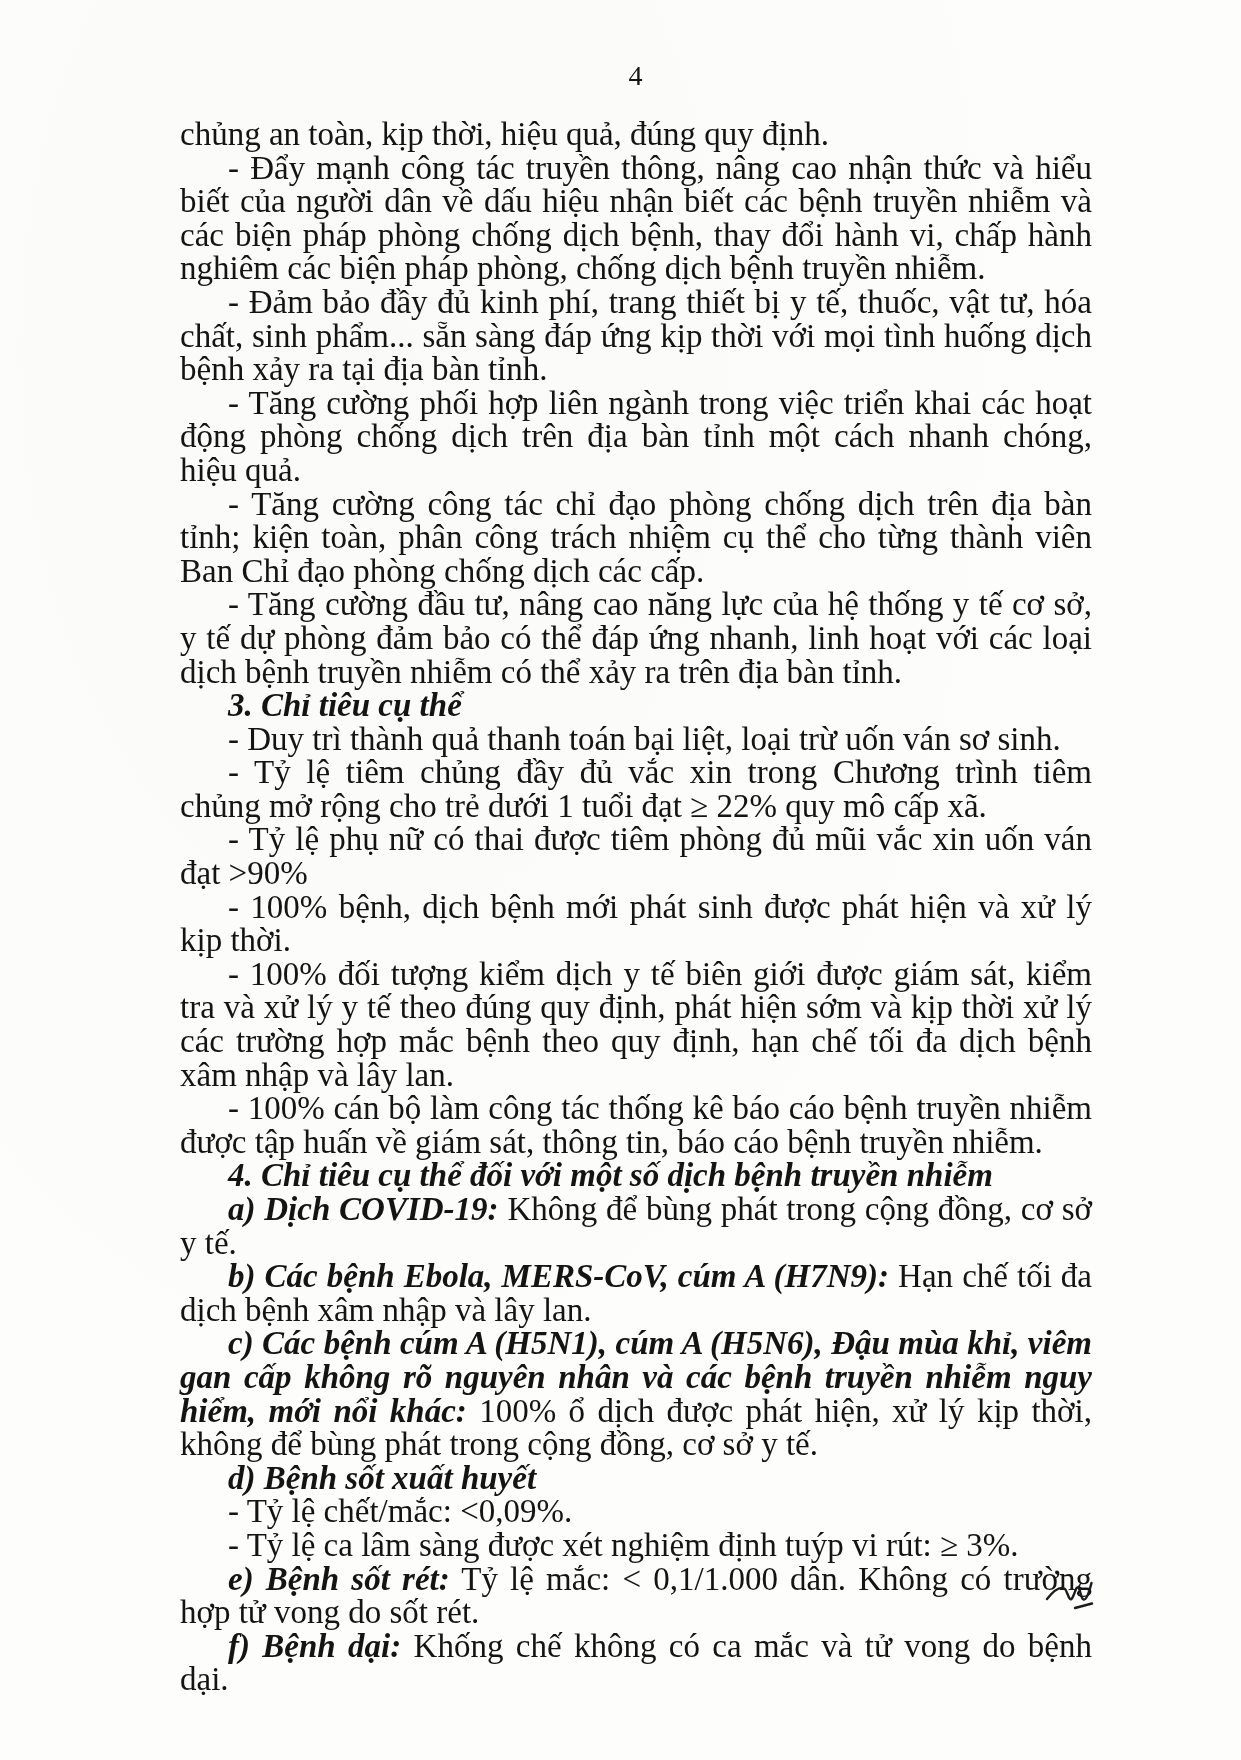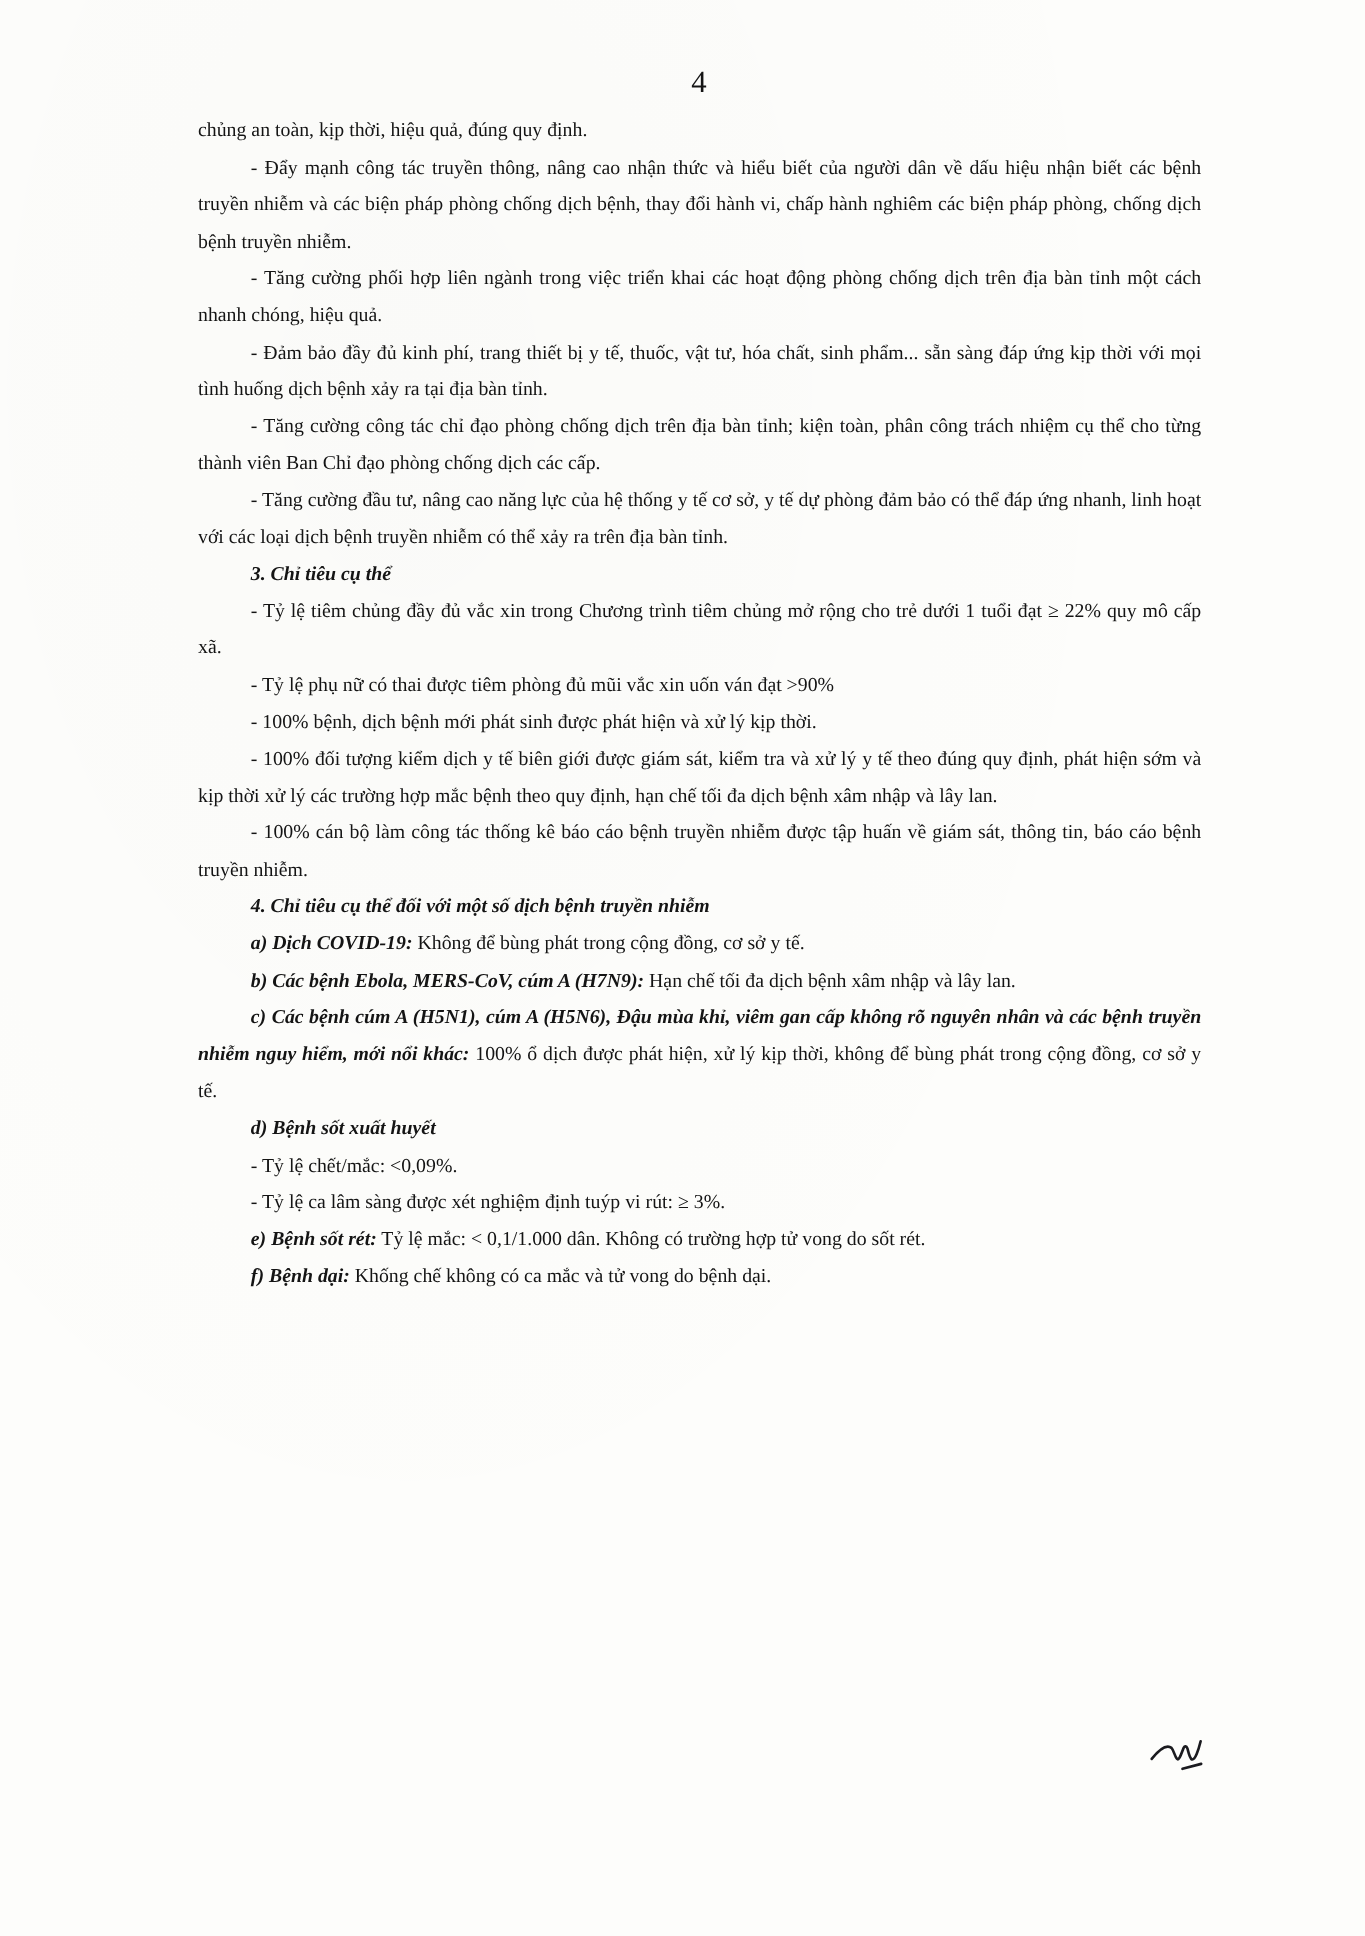--- a/index.html
+++ b/index.html
@@ -21,24 +21,24 @@
   }
   .page-number {
     margin-top: 60px;
     width: 912px;
     margin-left: 180px;
     text-align: center;
     font-size: 28px;
     letter-spacing: 1px;
   }
   .doc-body {
-    margin-top: 10px;
+    margin-top: 26px;
     margin-left: 180px;
     width: 912px;
-    font-size: 18px;
+    font-size: 33px;
     line-height: 33.6px;
     text-align: justify;
   }
   .doc-body p {
     margin: 0;
     padding: 0;
   }
   .doc-body p.indent { text-indent: 48px; }
   .doc-body p.heading { font-weight: bold; }
   .run-b { font-weight: bold; font-style: italic; }
@@ -58,25 +58,26 @@
 </head>
 <body>
 
 <div class="page">
 
   <div class="page-number">4</div>
 
   <div class="doc-body">
       <p class=""><span class="">chủng an toàn, kịp thời, hiệu quả, đúng quy định.</span></p>
       <p class=" indent"><span class="">- Đẩy mạnh công tác truyền thông, nâng cao nhận thức và hiểu biết của người dân về dấu hiệu nhận biết các bệnh truyền nhiễm và các biện pháp phòng chống dịch bệnh, thay đổi hành vi, chấp hành nghiêm các biện pháp phòng, chống dịch bệnh truyền nhiễm.</span></p>
+      <p class=" indent"><span class="">- Đảm bảo đầy đủ kinh phí, trang thiết bị y tế, thuốc, vật tư, hóa chất, sinh phẩm... sẵn sàng đáp ứng kịp thời với mọi tình huống dịch bệnh xảy ra tại địa bàn tỉnh.</span></p>
       <p class=" indent"><span class="">- Tăng cường phối hợp liên ngành trong việc triển khai các hoạt động phòng chống dịch trên địa bàn tỉnh một cách nhanh chóng, hiệu quả.</span></p>
-      <p class=" indent"><span class="">- Đảm bảo đầy đủ kinh phí, trang thiết bị y tế, thuốc, vật tư, hóa chất, sinh phẩm... sẵn sàng đáp ứng kịp thời với mọi tình huống dịch bệnh xảy ra tại địa bàn tỉnh.</span></p>
       <p class=" indent"><span class="">- Tăng cường công tác chỉ đạo phòng chống dịch trên địa bàn tỉnh; kiện toàn, phân công trách nhiệm cụ thể cho từng thành viên Ban Chỉ đạo phòng chống dịch các cấp.</span></p>
       <p class=" indent"><span class="">- Tăng cường đầu tư, nâng cao năng lực của hệ thống y tế cơ sở, y tế dự phòng đảm bảo có thể đáp ứng nhanh, linh hoạt với các loại dịch bệnh truyền nhiễm có thể xảy ra trên địa bàn tỉnh.</span></p>
       <p class="heading indent"><span class="run-b ">3. Chỉ tiêu cụ thể</span></p>
+      <p class=" indent"><span class="">- Duy trì thành quả thanh toán bại liệt, loại trừ uốn ván sơ sinh.</span></p>
       <p class=" indent"><span class="">- Tỷ lệ tiêm chủng đầy đủ vắc xin trong Chương trình tiêm chủng mở rộng cho trẻ dưới 1 tuổi đạt ≥ 22% quy mô cấp xã.</span></p>
       <p class=" indent"><span class="">- Tỷ lệ phụ nữ có thai được tiêm phòng đủ mũi vắc xin uốn ván đạt &gt;90%</span></p>
       <p class=" indent"><span class="">- 100% bệnh, dịch bệnh mới phát sinh được phát hiện và xử lý kịp thời.</span></p>
       <p class=" indent"><span class="">- 100% đối tượng kiểm dịch y tế biên giới được giám sát, kiểm tra và xử lý y tế theo đúng quy định, phát hiện sớm và kịp thời xử lý các trường hợp mắc bệnh theo quy định, hạn chế tối đa dịch bệnh xâm nhập và lây lan.</span></p>
       <p class=" indent"><span class="">- 100% cán bộ làm công tác thống kê báo cáo bệnh truyền nhiễm được tập huấn về giám sát, thông tin, báo cáo bệnh truyền nhiễm.</span></p>
       <p class="heading indent"><span class="run-b ">4. Chỉ tiêu cụ thể đối với một số dịch bệnh truyền nhiễm</span></p>
       <p class=" indent"><span class="run-b run-i">a) Dịch COVID-19:</span><span class=""> Không để bùng phát trong cộng đồng, cơ sở y tế.</span></p>
       <p class=" indent"><span class="run-b run-i">b) Các bệnh Ebola, MERS-CoV, cúm A (H7N9):</span><span class=""> Hạn chế tối đa dịch bệnh xâm nhập và lây lan.</span></p>
       <p class=" indent"><span class="run-b run-i">c) Các bệnh cúm A (H5N1), cúm A (H5N6), Đậu mùa khỉ, viêm gan cấp không rõ nguyên nhân và các bệnh truyền nhiễm nguy hiểm, mới nổi khác:</span><span class=""> 100% ổ dịch được phát hiện, xử lý kịp thời, không để bùng phát trong cộng đồng, cơ sở y tế.</span></p>
       <p class=" indent"><span class="run-b run-i">d) Bệnh sốt xuất huyết</span></p>

